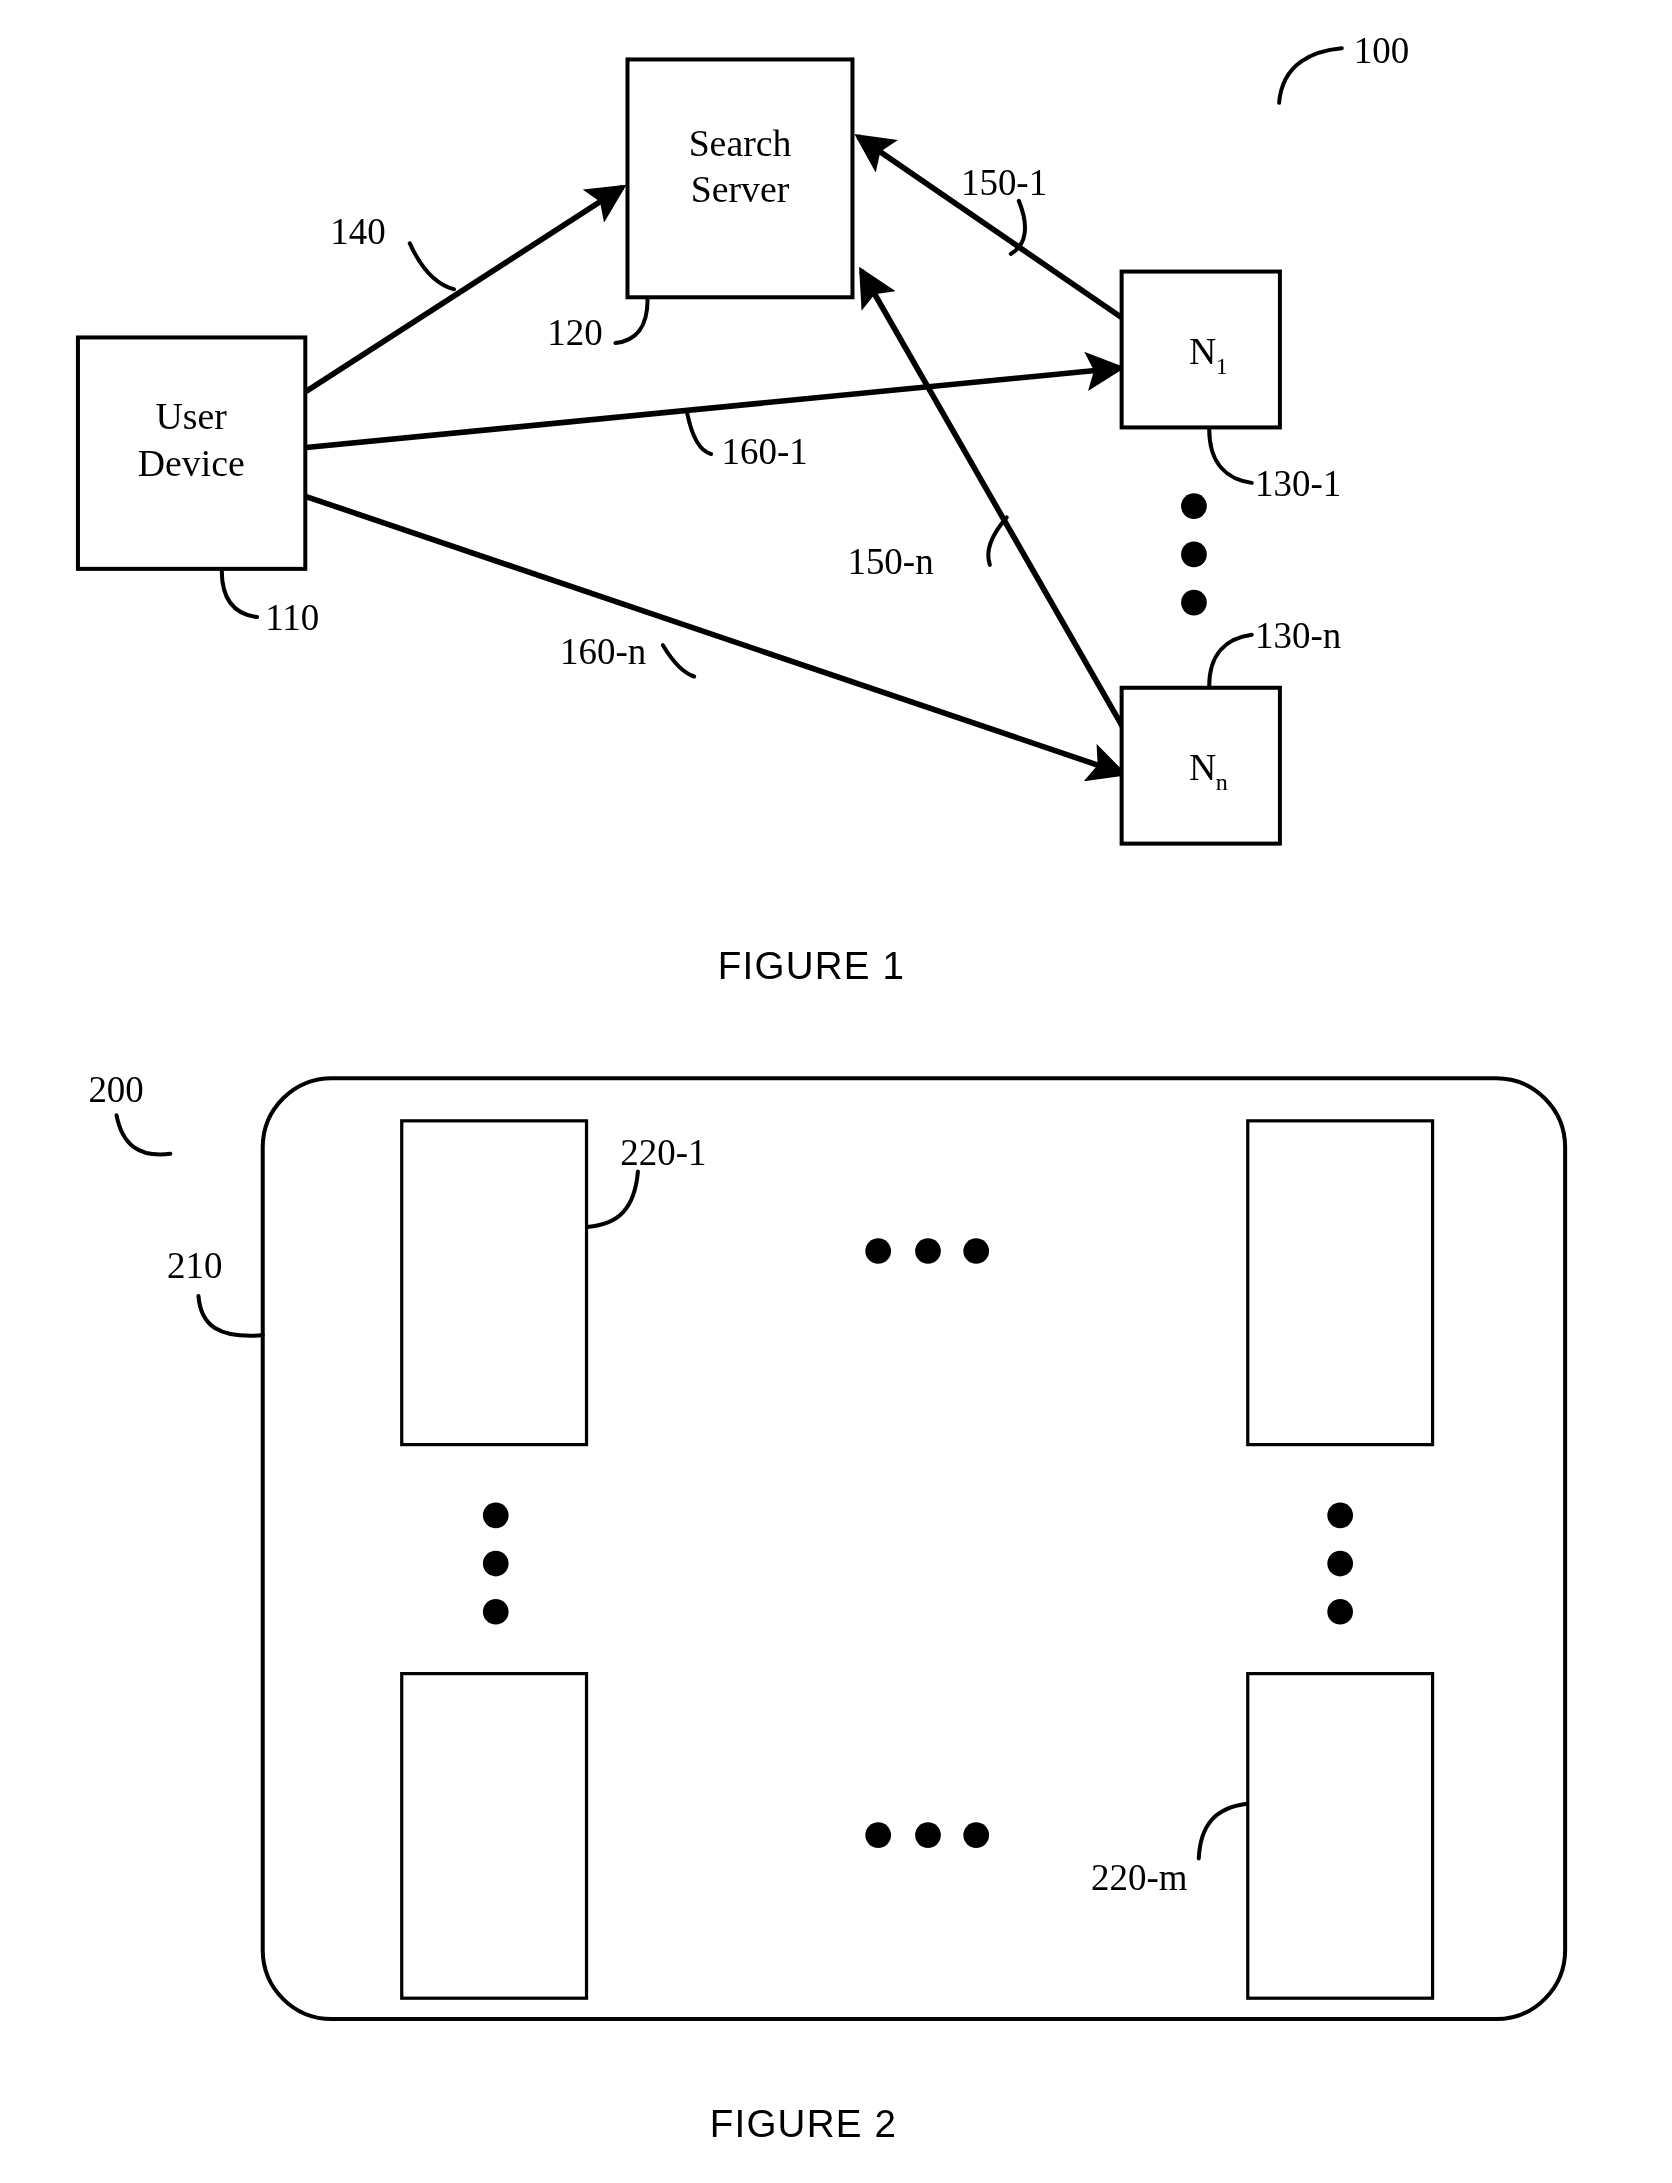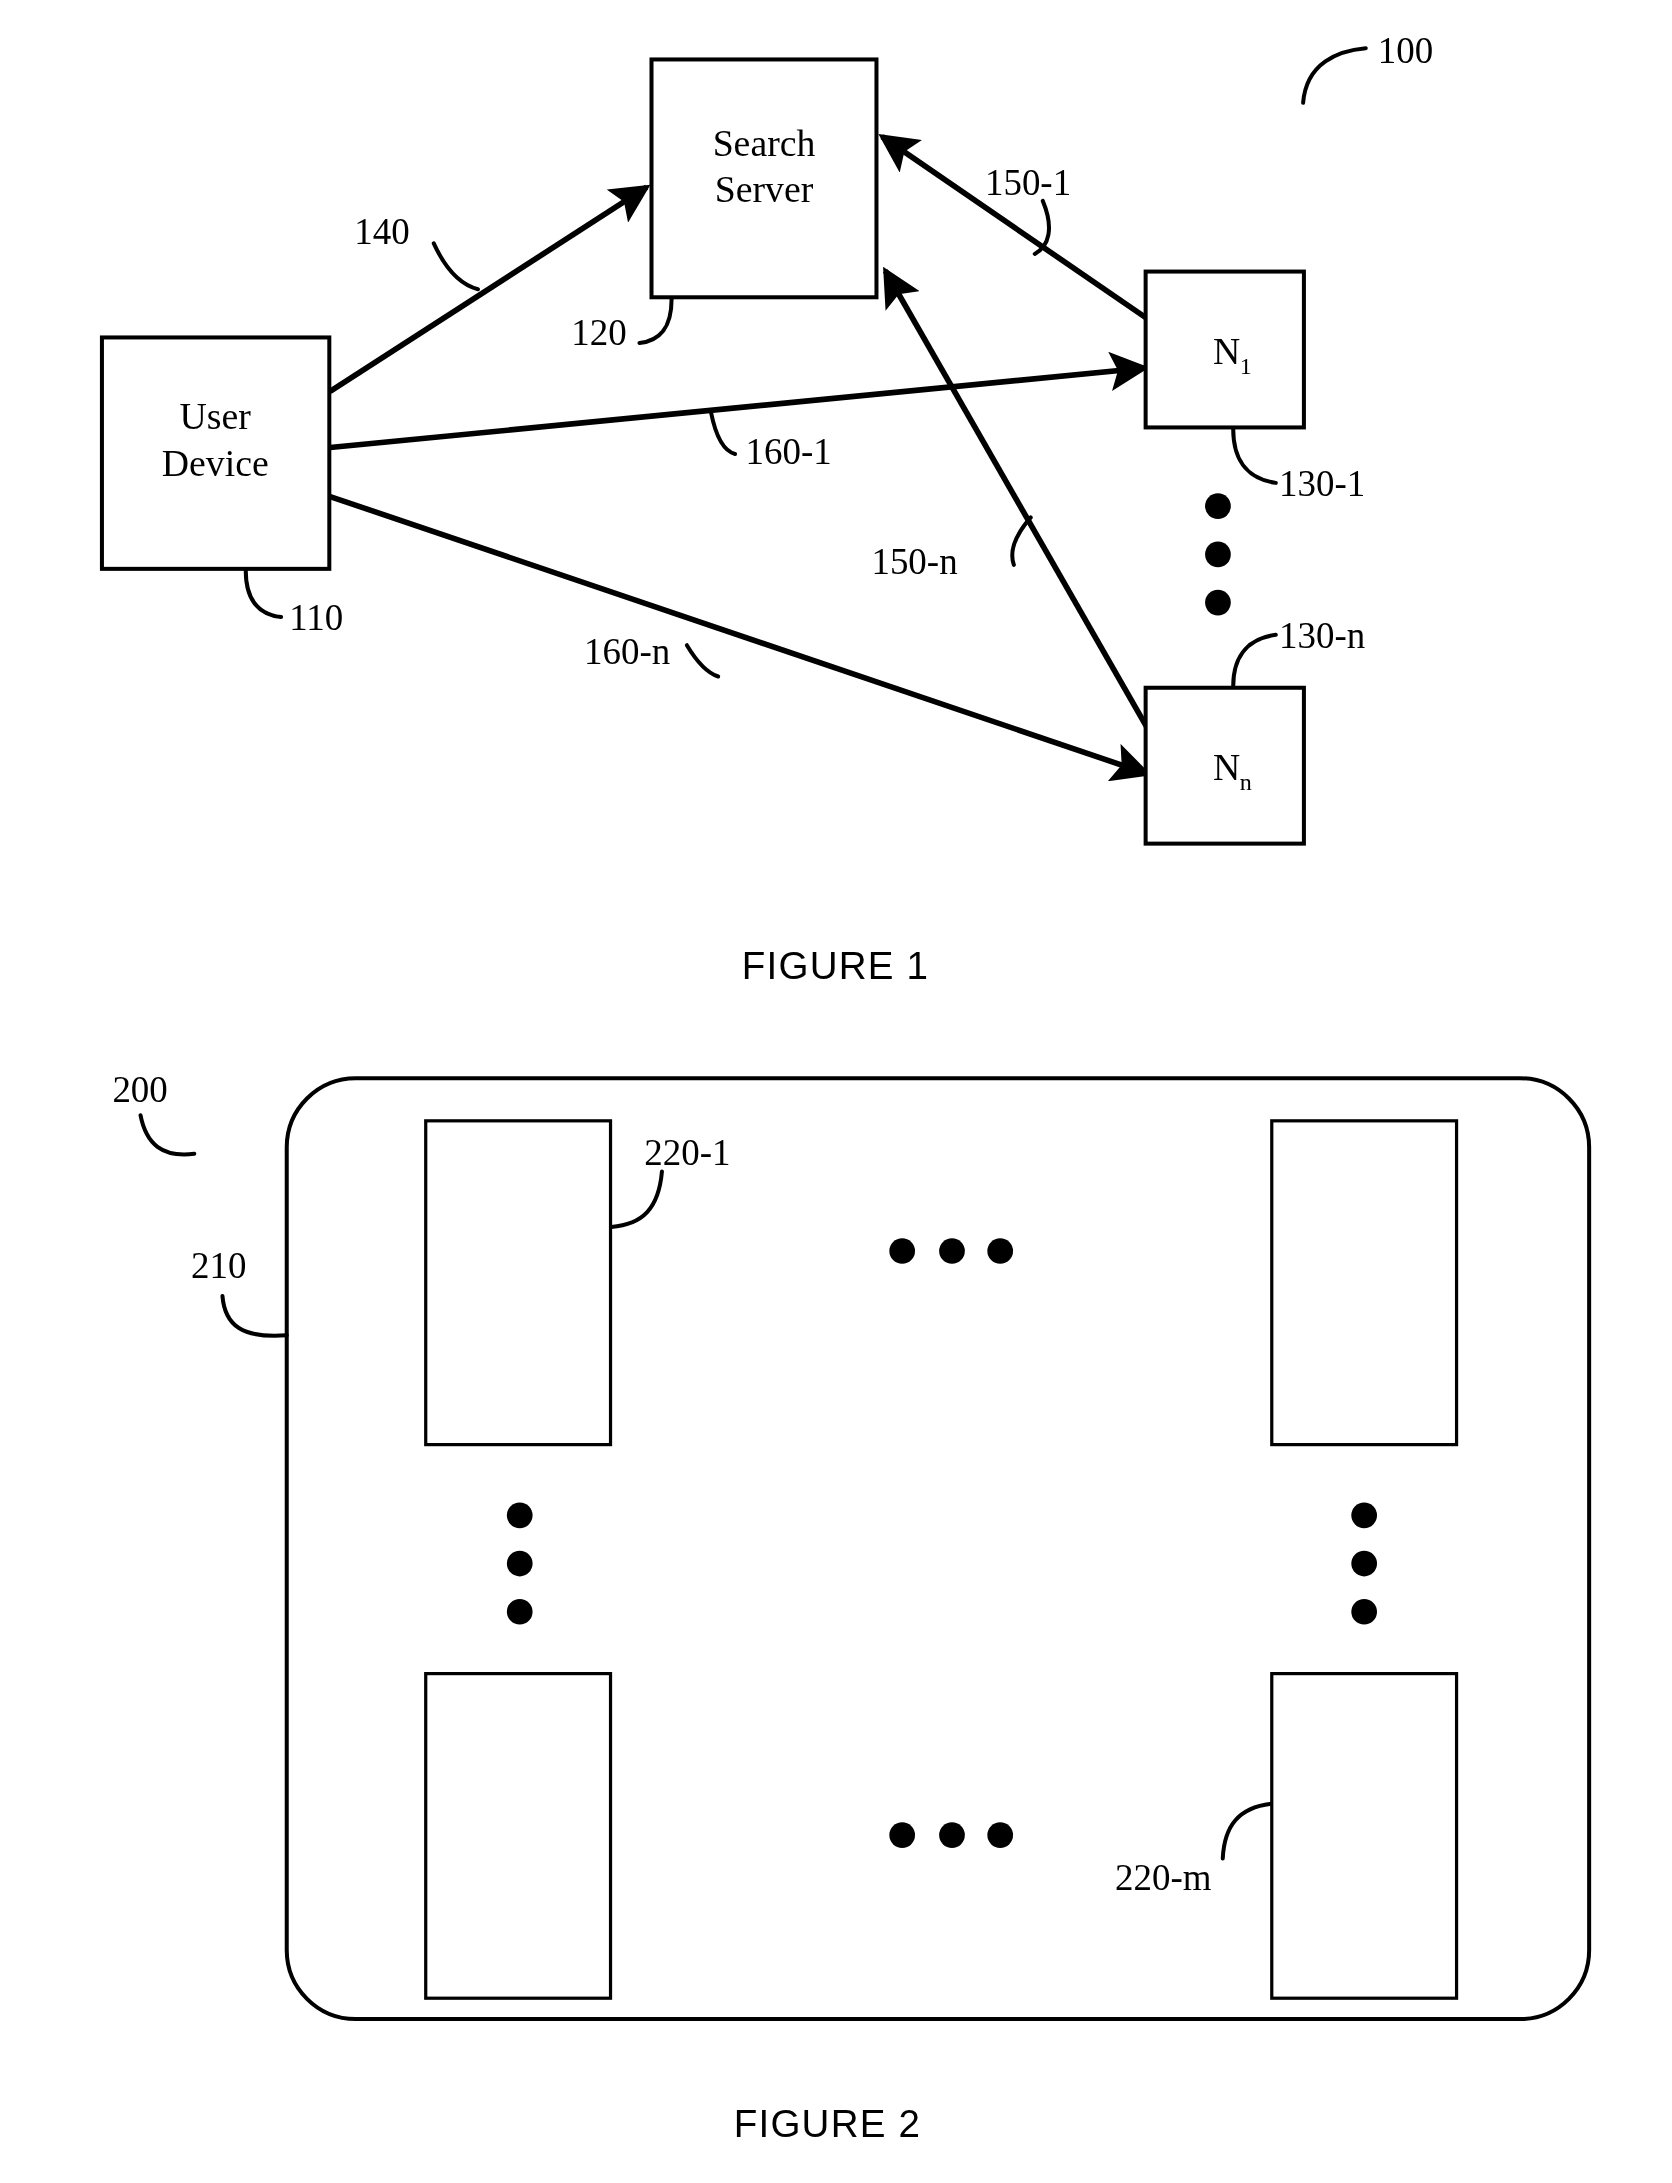--- a/index.html
+++ b/index.html
@@ -11,21 +11,20 @@
     width: 1672px;
     height: 2183px;
     font-family: "Liberation Serif", serif;
     overflow: hidden;
   }
   #root {
     position: relative;
     width: 1635px;
     height: 2183px;
     background: #ffffff;
-    margin-left: 24px;
   }
   svg.sheet {
     position: absolute;
     top: 0;
     left: 0;
     width: 1672px;
     height: 2183px;
     display: block;
   }
   .node-label {

